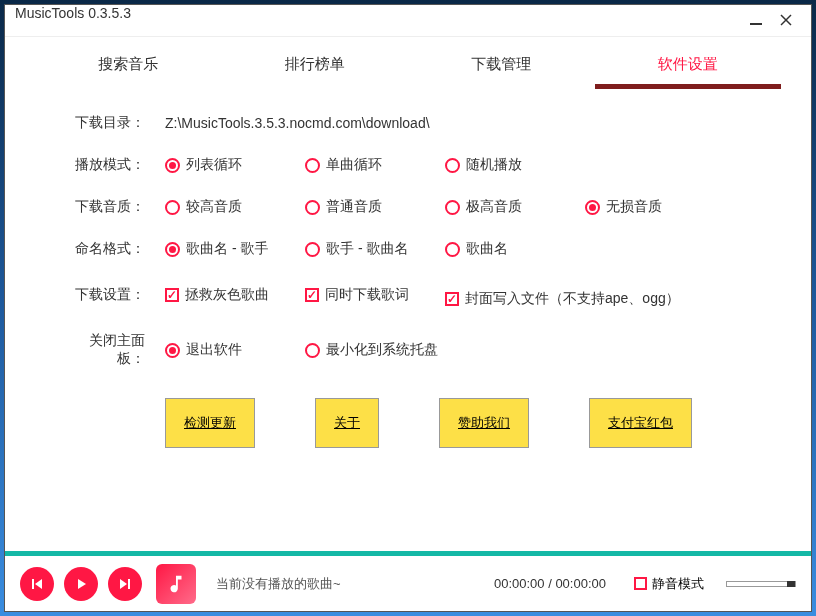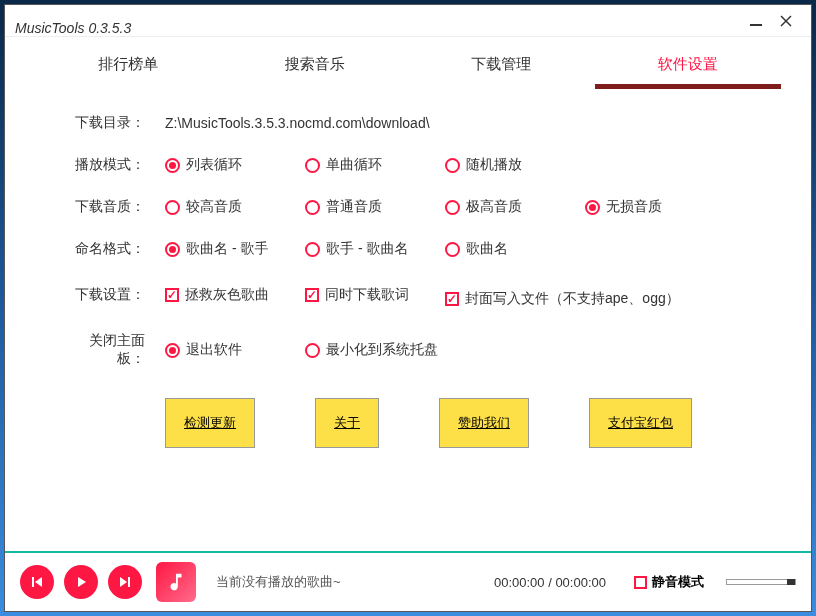--- a/index.html
+++ b/index.html
@@ -1,44 +1,44 @@
 <!DOCTYPE html>
 <html><head>
 <meta charset="utf-8">
 <style>
 * { box-sizing: border-box; margin: 0; padding: 0; font-family: "Microsoft YaHei", "Segoe UI", sans-serif; }
 body { background: linear-gradient(180deg, #0a2847 0%, #1e5a9e 50%, #3a8de0 100%); width: 816px; height: 616px; overflow: hidden; padding: 4px; }
 .window { background: #fff; width: 100%; height: 100%; display: flex; flex-direction: column; border: 1px solid #555; }
-.titlebar { height: 32px; display: flex; align-items: flex-end; padding: 0 10px; border-bottom: 1px solid #eee; font-style: italic; }
+.titlebar { height: 32px; display: flex; align-items: flex-start; padding: 0 10px; border-bottom: 1px solid #eee; }
 .titlebar-title { font-size: 14px; color: #333; flex: 1; }
 .titlebar-btn { width: 30px; height: 30px; display: flex; align-items: center; justify-content: center; cursor: pointer; font-size: 15px; }
 .tabs { display: flex; padding: 10px 30px 0 30px; gap: 0; }
 .tab { flex: 1; text-align: center; padding: 8px 0 10px 0; font-size: 15px; color: #333; cursor: pointer; }
 .tab.active { color: #ff1744; border-bottom: 5px solid #7f1d1d; }
 .content { flex: 1; padding: 25px 40px 10px 60px; overflow: auto; }
 .row { display: flex; align-items: center; margin-bottom: 24px; font-size: 14px; color: #333; }
 .row-label { width: 80px; text-align: right; margin-right: 20px; }
 .row-value { flex: 1; }
 .options { display: flex; flex-wrap: wrap; }
 .option { display: flex; align-items: center; width: 140px; cursor: pointer; }
 .option.wide { width: auto; margin-top: 8px; }
 .radio { width: 15px; height: 15px; border: 2px solid #ff1744; border-radius: 50%; margin-right: 6px; display: flex; align-items: center; justify-content: center; flex-shrink: 0; }
 .radio.checked::after { content: ""; width: 7px; height: 7px; background: #ff1744; border-radius: 50%; }
 .checkbox { width: 14px; height: 14px; border: 2px solid #ff1744; margin-right: 6px; display: flex; align-items: center; justify-content: center; flex-shrink: 0; }
 .checkbox.checked::after { content: "✓"; color: #ff1744; font-size: 12px; font-weight: bold; line-height: 1; }
 .btnrow { display: flex; gap: 60px; padding-left: 100px; margin-top: 30px; }
 .btn { border: 1px solid #999; padding: 15px 18px; font-size: 13px; background: #fde047; cursor: pointer; text-decoration: underline; }
-.player { height: 60px; border-top: 2px solid #14b8a6; display: flex; align-items: center; padding: 0 15px; gap: 10px; }
+.player { height: 60px; border-top: 5px solid #14b8a6; display: flex; align-items: center; padding: 0 15px; gap: 10px; }
 .pbtn { width: 34px; height: 34px; border-radius: 50%; background: #ff1744; display: flex; align-items: center; justify-content: center; cursor: pointer; color: #fff; }
 .pbtn svg { fill: #fff; }
 .album { width: 40px; height: 40px; border-radius: 6px; background: linear-gradient(135deg, #ff1744, #ff6b8a); display: flex; align-items: center; justify-content: center; margin-left: 4px; }
 .album svg { fill: #fff; }
 .nowplaying { flex: 1; font-size: 13px; color: #555; padding-left: 10px; }
 .time { font-size: 13px; color: #333; margin-right: 18px; }
-.mute-group { display: flex; align-items: center; font-size: 13px; font-weight: bold; }
+.mute-group { display: flex; align-items: center; font-size: 13px; }
 .mute-check { width: 13px; height: 13px; border: 2px solid #ff1744; margin-right: 5px; }
 .volume { width: 70px; height: 6px; border: 1px solid #999; margin-left: 12px; position: relative; }
 .volume-fill { position: absolute; right: 0; top: -1px; bottom: -1px; width: 8px; background: #333; }
 </style>
 </head>
 <body>
 
 <div class="window">
   <div class="titlebar">
     <div class="titlebar-title">MusicTools 0.3.5.3</div>
@@ -49,22 +49,22 @@
       </div>
     <div class="titlebar-btn">
         <svg width="12" height="12">
           <line x1="1" y1="1" x2="11" y2="11" stroke="#333" stroke-width="1.5"></line>
           <line x1="11" y1="1" x2="1" y2="11" stroke="#333" stroke-width="1.5"></line>
         </svg>
       </div>
   </div>
 
   <div class="tabs">
+    <div class="tab">搜索音乐</div>
     <div class="tab">排行榜单</div>
-    <div class="tab">搜索音乐</div>
     <div class="tab">下载管理</div>
     <div class="tab active">软件设置</div>
   </div>
 
   <div class="content">
 
     <div class="row">
       <div class="row-label">下载目录：</div>
       <div class="row-value">Z:\MusicTools.3.5.3.nocmd.com\download\</div>
     </div>

